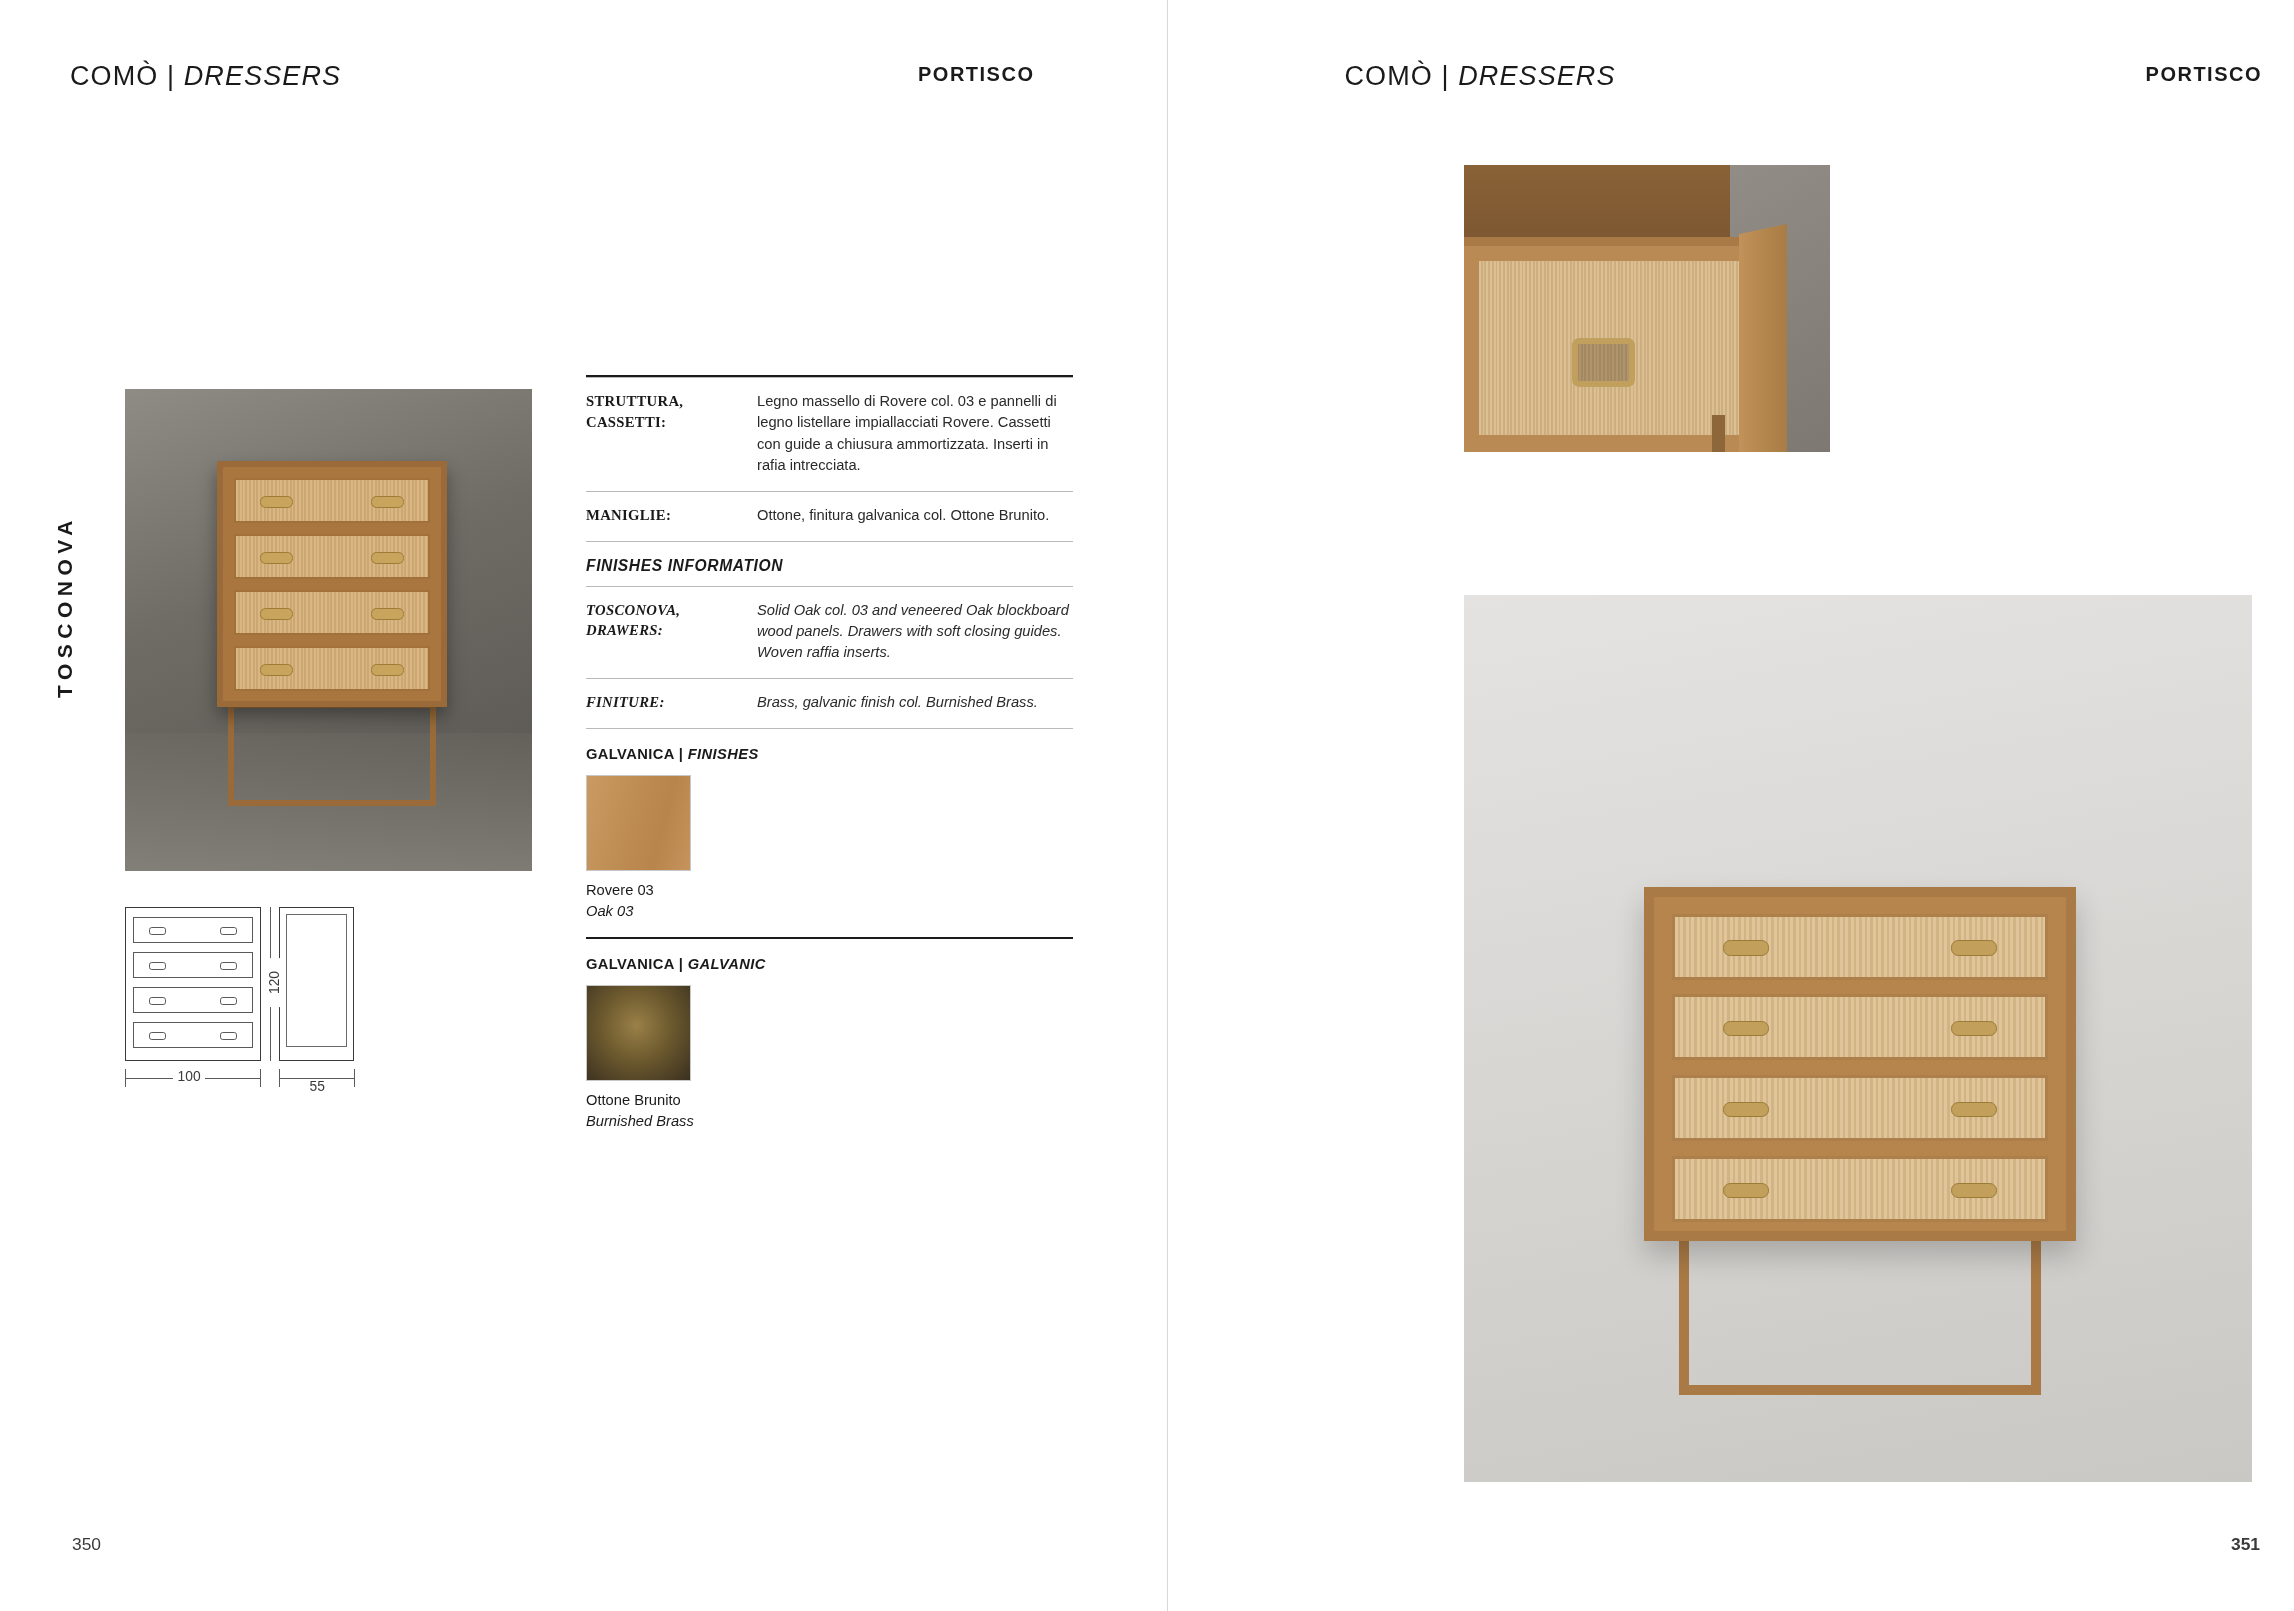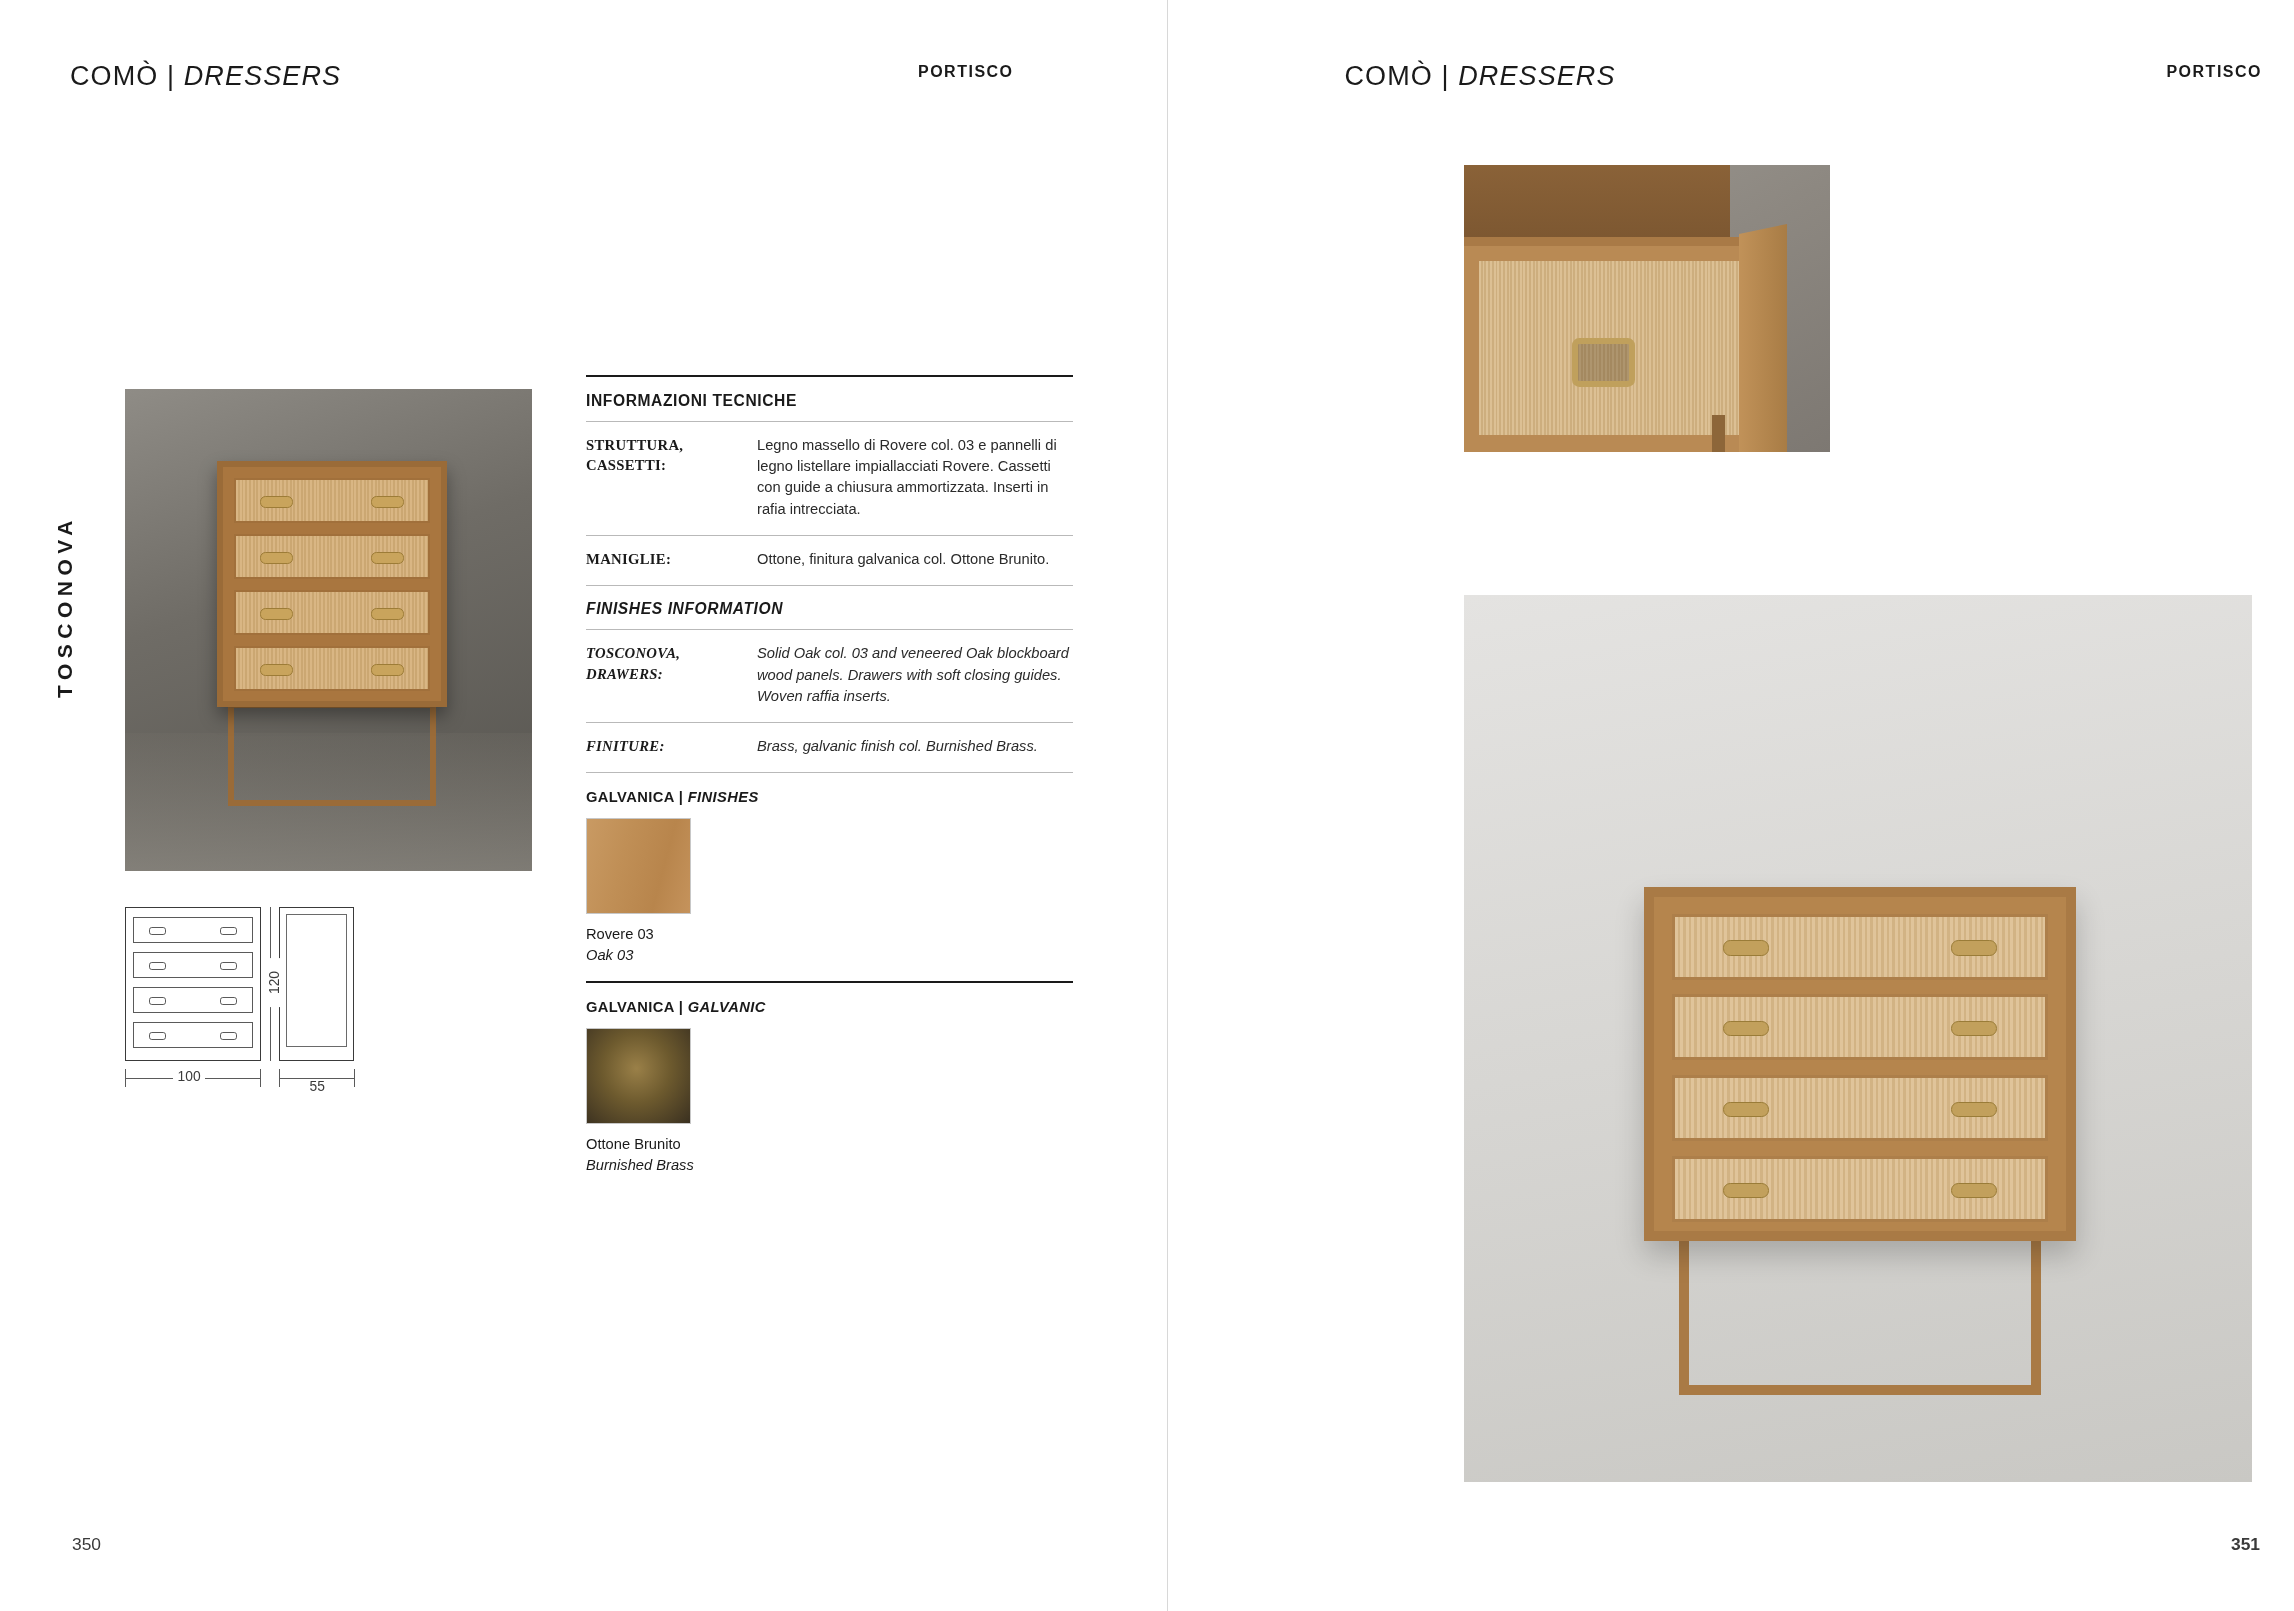--- a/index.html
+++ b/index.html
@@ -45,21 +45,21 @@
     letter-spacing: 1.1px;
     color: #1a1a1a;
     font-weight: 400;
     white-space: nowrap;
   }
   .hdr-left .it {
     font-style: italic;
   }
   .hdr-right {
     position: absolute;
-    font-size: 16px;
+    font-size: 20px;
     font-weight: bold;
     letter-spacing: 1.5px;
     color: #1a1a1a;
     white-space: nowrap;
   }
   .left .hdr-left { left: 70px; top: 3.7px; }
   .left .hdr-right { left: 918px; top: 5.5px; }
   .right .hdr-left { left: 176px; top: 3.7px; }
   .right .hdr-right { right: 33px; top: 5.5px; }
 
@@ -475,21 +475,20 @@
       <div class="dim-vline" style="left:229px; top:162px; height:18.4px;"></div>
       <div class="dim-label" style="left:180px; top:172px;">55</div>
 
       <div class="dim-vline" style="left:145px; top:0; height:154px;"></div>
       <div class="dim-label vert" style="left:125px; top:68px; width:40px; text-align:center;">120</div>
     </div>
 
     <div class="spec">
       <div class="rule-thick"></div>
 
-      <div class="spec-title">INFORMAZIONI TECNICHE</div>
       <div class="rule-thin"></div>
 
       <div class="spec-row">
         <div class="k">
           <div>STRUTTURA,</div>
           <div>CASSETTI:</div>
         </div>
         <div class="v">Legno massello di Rovere col. 03 e pannelli di legno listellare impiallacciati Rovere. Cassetti con guide a chiusura ammortizzata. Inserti in rafia intrecciata.</div>
       </div>
       <div class="rule-thin"></div>

